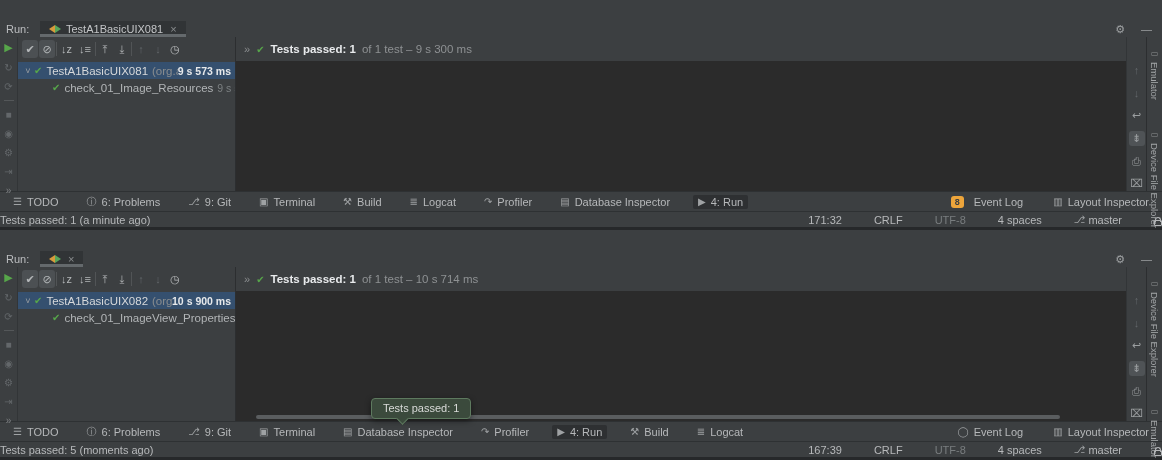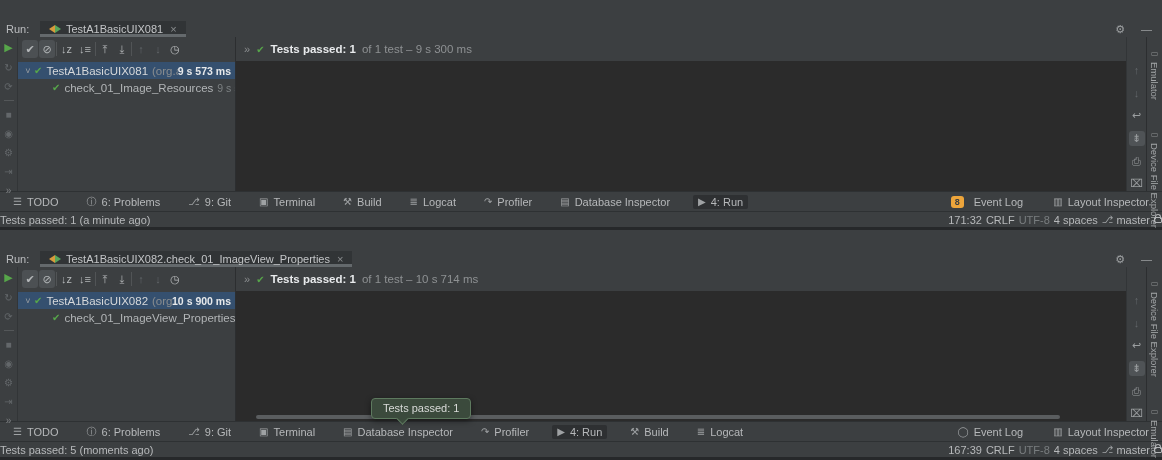--- a/index.html
+++ b/index.html
@@ -76,21 +76,21 @@
   .twleft { display:flex; align-items:center; gap:18px; }
   .twright { display:flex; align-items:center; gap:20px; margin-left:auto; }
   .sbitem { display:flex; align-items:center; gap:5px; cursor:pointer; padding:1px 5px; border-radius:2px; white-space:nowrap; }
   .sbitem.active { background:#2e3032; }
   .sbitem .icn { font-size:10px; color:#9fa2a4; }
   .badge { display:none; }
   .badge.show { display:inline-flex; width:13px; height:12px; background:#eda53b; color:#3b3e40; font-size:9px; font-weight:bold; border-radius:3px; align-items:center; justify-content:center; }
 
   
   .statusline { height:16px; flex:0 0 16px; background:#3c3f41; border-top:1px solid #2e3133; display:flex; align-items:center; padding:0 0; font-size:11px; color:#b7b9bb; }
-  .sright { margin-left:auto; display:flex; align-items:flex-start; gap:4px; }
+  .sright { margin-left:auto; display:flex; align-items:flex-end; gap:32px; }
   .sright .dim2 { color:#797d7f; }
   .branch { display:flex; align-items:center; gap:3px; }
   .branch .icn { font-size:10px; color:#9fa2a4; }
   .lock { width:8px; height:6px; border:1px solid #b4b6b8; border-radius:1px; position:relative; margin-top:3px; }
   .lock::before { content:""; position:absolute; left:0px; top:-4px; width:4px; height:4px; border:1px solid #b4b6b8; border-bottom:none; border-radius:3px 3px 0 0; }
 
   
   .tooltip { position:absolute; left:371px; top:168px; z-index:9; background:#3b4a3c; border:1px solid #5e7a5f; border-radius:4px; padding:3px 11px 4px; font-size:11px; color:#d8dad8; box-shadow:0 2px 6px rgba(0,0,0,.45); }
   .tooltip::after { content:""; position:absolute; left:26px; bottom:-5px; width:8px; height:8px; background:#3b4a3c; border-right:1px solid #5e7a5f; border-bottom:1px solid #5e7a5f; transform:rotate(45deg); }
 </style>
@@ -326,21 +326,20 @@
   </div>
 
   <div class="panel">
     <div class="tabbar">
       <span class="runlabel">Run:</span>
       <div class="tab">
         <span class="cfgicon">
             <i class="tri-l"></i>
             <i class="tri-r"></i>
           </span>
-        <span class="tabtitle">TestA1BasicUIX082.check_01_ImageView_Properties</span>
         <span class="tabclose">×</span>
       </div>
       <div class="winbtns">
         <span>⚙</span>
         <span>—</span>
       </div>
     </div>
     <div class="pbody">
       <div class="leftcol">
 

